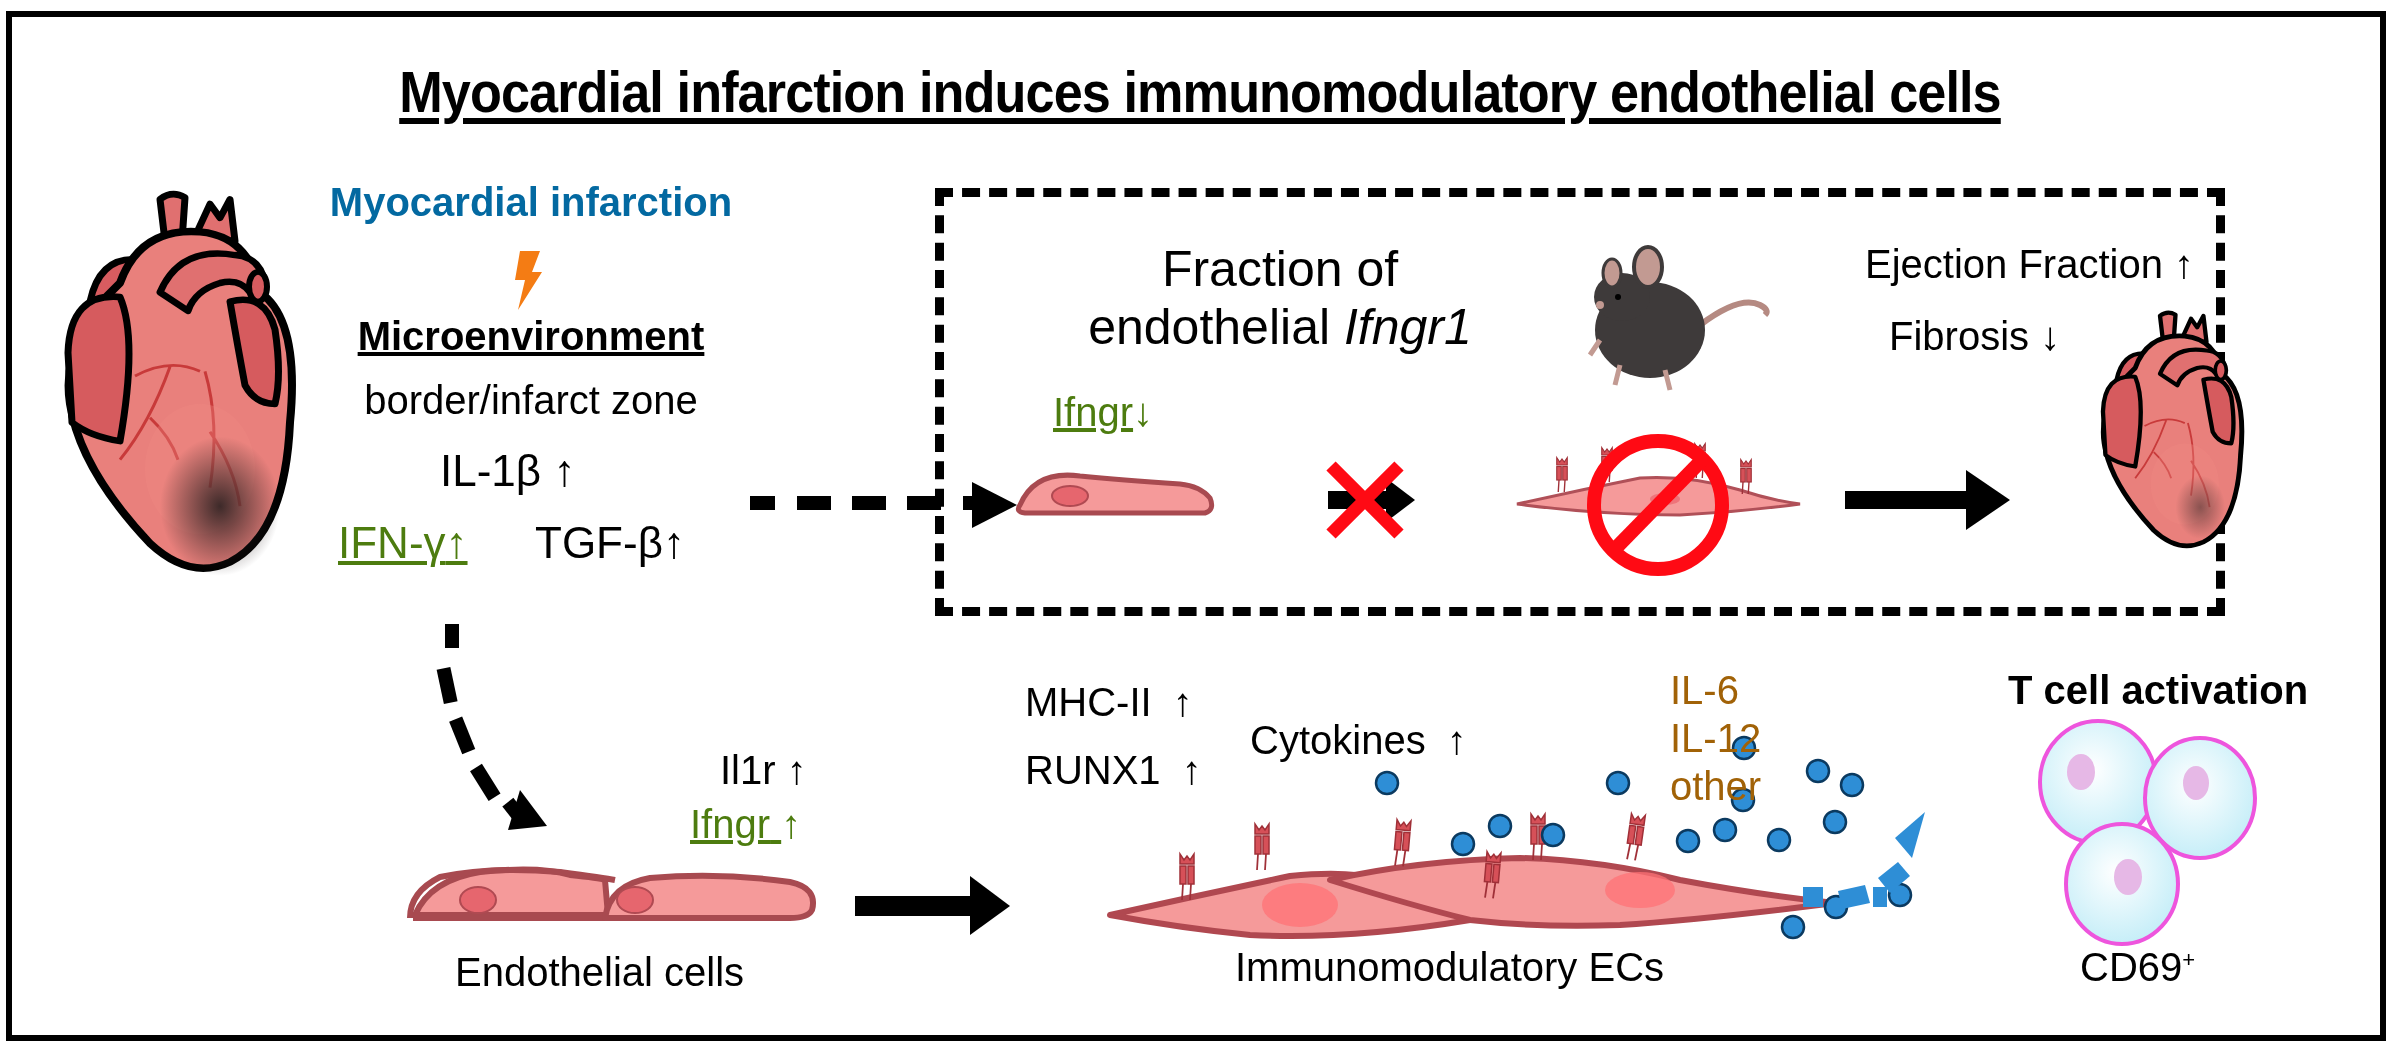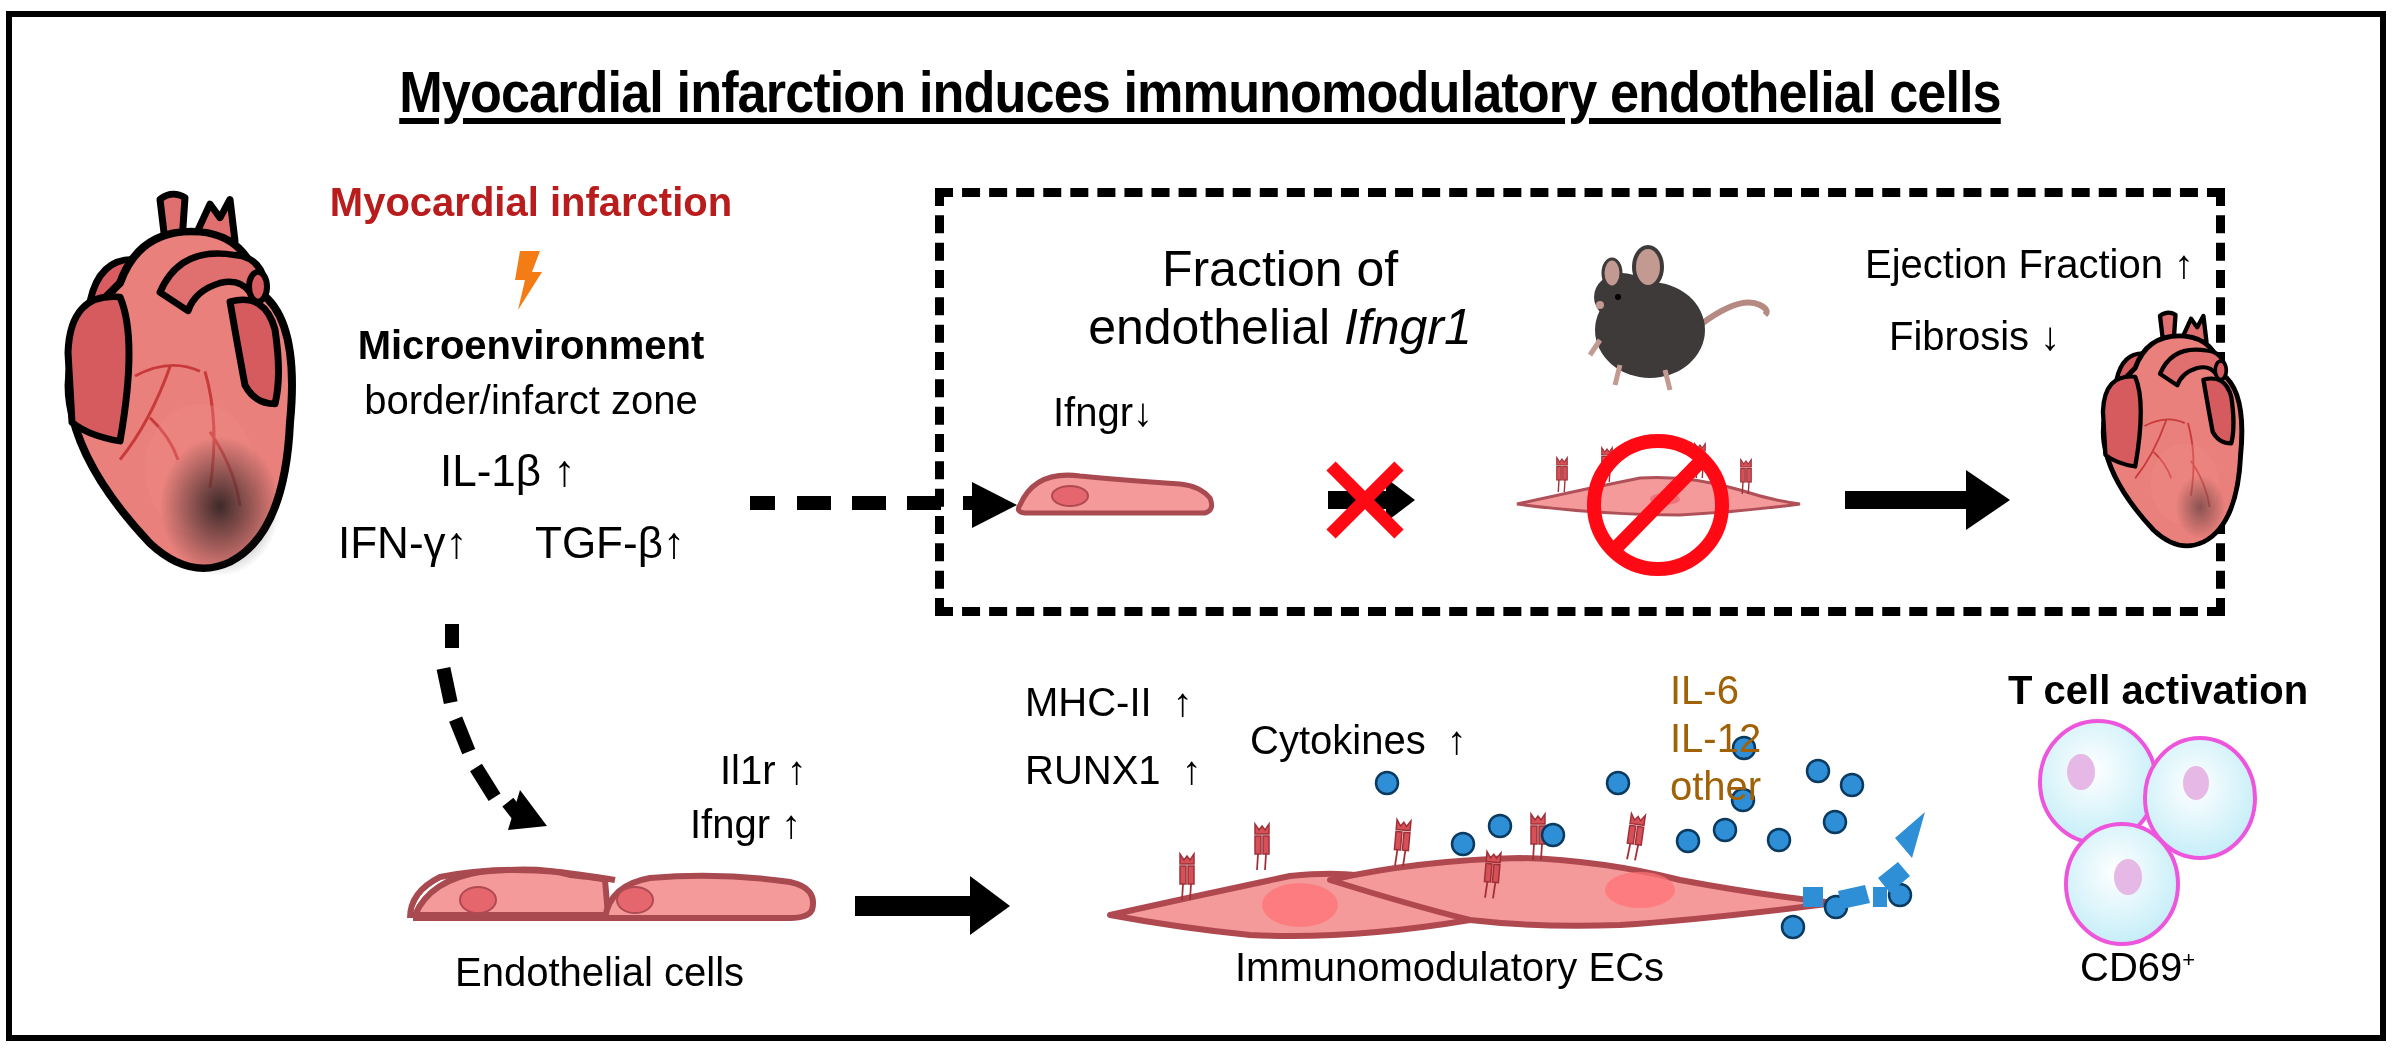--- a/index.html
+++ b/index.html
@@ -1,21 +1,21 @@
 <!DOCTYPE html>
 <html><head>
 <meta charset="utf-8">
 <style>
   html, body { margin:0; padding:0; background:#ffffff; }
   body { width:2400px; height:1054px; position:relative; overflow:hidden; font-family:"Liberation Sans", sans-serif; color:#000; }
   .frame { position:absolute; left:6px; top:11px; width:2380px; height:1030px; border:6px solid #000; box-sizing:border-box; }
   .abs { position:absolute; white-space:nowrap; }
   .title { left:0; width:2400px; top:58px; text-align:center; font-size:58px; font-weight:bold; text-decoration:underline; text-decoration-thickness:6px; text-underline-offset:6px; letter-spacing:-1px; transform:scaleX(0.9); transform-origin:center; }
-  .orange { color:#b91c1c; }
-  .red { color:#000000; }
+  .orange { color:#0369a1; }
+  .red { color:#4d7c0f;text-decoration:underline; }
   .blue { color:#a16207; }
   .t40 { font-size:40px; }
   .t44 { font-size:44px; }
   .t50 { font-size:50px; }
   .bold { font-weight:bold; }
   .center { text-align:center; }
   .dashbox { position:absolute; left:935px; top:188px; width:1290px; height:428px; border:9px dashed #000; box-sizing:border-box; }
   svg.layer { position:absolute; left:0; top:0; }
   .arrow-glyph { display:inline-block; font-weight:bold; }
 </style>
@@ -195,21 +195,21 @@
       <ellipse cx="2196" cy="783" rx="13" ry="17" fill="#e6b8e6"></ellipse>
     </g>
     <g>
       <ellipse cx="2122" cy="884" rx="56" ry="60" fill="url(#tcell)" stroke="#ee55dd" stroke-width="4"></ellipse>
       <ellipse cx="2128" cy="877" rx="14" ry="18" fill="#e6b8e6"></ellipse>
     </g>
   </g>
 </svg>
 
 <div class="abs t40 bold orange" style="left:296px; top:180px; width:470px; text-align:center;">Myocardial infarction</div>
-<div class="abs t40 bold center" style="left:296px; top:323px; width:470px;">Microenvironment</div>
+<div class="abs t40 bold center" style="left:296px; top:314px; width:470px;text-decoration:underline;">Microenvironment</div>
 <div class="abs t40 center" style="left:296px; top:378px; width:470px;">border/infarct zone</div>
 
 <div class="abs t44" style="left:440px; top:446px;text-align:right;">
   <span>IL-1β</span>
   <span class="arrow-glyph">↑</span>
 </div>
 <div class="abs t44" style="left:338px; top:518px;">
   <span class="red">IFN-γ</span><span class="arrow-glyph red">↑</span>
 </div>
 <div class="abs t44" style="left:535px; top:518px;">

